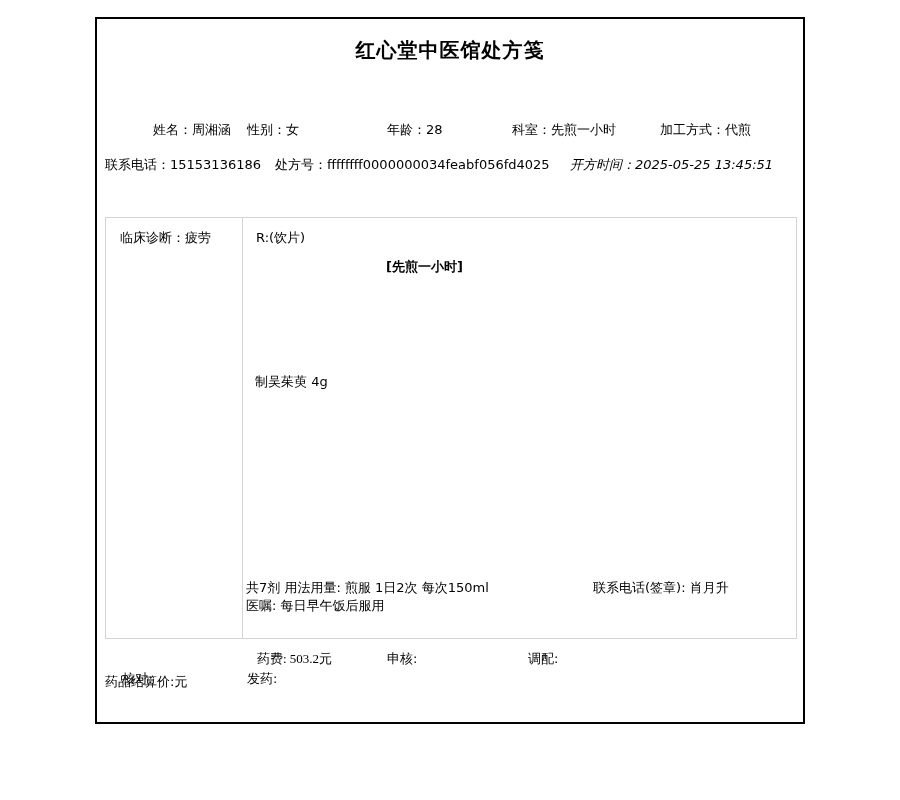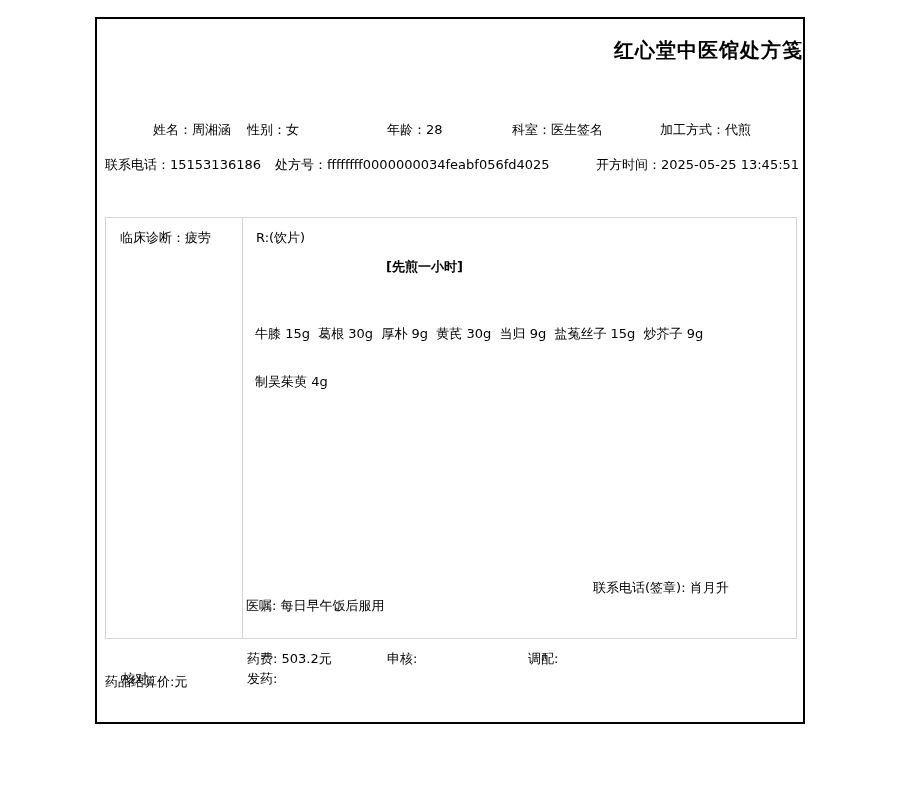--- a/index.html
+++ b/index.html
@@ -14,21 +14,21 @@
     position: absolute;
     left: 95px; top: 17px;
     width: 710px; height: 707px;
     border: 2px solid #000000;
     background: #ffffff;
   }
   .abs { position: absolute; white-space: pre; }
   .page-title {
     position: absolute;
     left: 0; right: 0; top: 18px;
-    text-align: right;
+    text-align: center;
     font-size: 20px;
     font-weight: bold;
     letter-spacing: 1px;
   }
   .rx-box {
     position: absolute;
     left: 8px; top: 198px;
     width: 692px; height: 422px;
     border: 1px solid #d4d4d4;
     background: #ffffff;
@@ -45,43 +45,43 @@
 </head>
 <body>
 
 <div class="paper">
 
   <div class="page-title">红心堂中医馆处方笺</div>
 
   <span class="abs" style="left:8px;   top:102px;margin-left:48px;">姓名：周湘涵</span>
   <span class="abs" style="left:150px; top:102px;">性别：女</span>
   <span class="abs" style="left:290px; top:102px;">年龄：28</span>
-  <span class="abs" style="left:415px; top:102px;">科室：医生签名</span>
+  <span class="abs" style="left:415px; top:102px;">科室：先煎一小时</span>
   <span class="abs" style="left:563px; top:102px;">加工方式：代煎</span>
 
   <span class="abs" style="left:8px;   top:137px;">联系电话：15153136186</span>
   <span class="abs" style="left:178px; top:137px;">处方号：ffffffff0000000034feabf056fd4025</span>
-  <span class="abs" style="left:499px; top:137px;">开方时间：2025-05-25 13:45:51</span>
+  <span class="abs" style="left:473px; top:137px;font-style:italic;">开方时间：2025-05-25 13:45:51</span>
 
   <div class="rx-box">
     <div class="diag-cell">
       <span class="abs" style="left:14px; top:11px;">临床诊断：疲劳</span>
     </div>
 
     <span class="abs" style="left:150px; top:11px;">R:(饮片)</span>
     <span class="abs" style="left:280px; top:40px;font-weight:bold;">[先煎一小时]</span>
 
-    <span class="abs herb-line" style="left:149px; top:107px;">牛膝 15g  葛根 30g  厚朴 9g  黄芪 30g  当归 9g  盐菟丝子 15g  炒芥子 9g</span>
     <span class="abs herb-line" style="left:149px; top:155px;">制吴茱萸 4g</span>
 
+    <span class="abs" style="left:140px; top:361px;">共7剂 用法用量: 煎服 1日2次 每次150ml</span>
     <span class="abs" style="left:487px; top:361px;">联系电话(签章): 肖月升</span>
     <span class="abs" style="left:140px; top:379px;">医嘱: 每日早午饭后服用</span>
   </div>
 
   <span class="abs" style="left:8px;   top:654px;text-align:center;">药品结算价:元</span>
-  <span class="abs" style="left:150px; top:631px;">药费: 503.2元</span>
+  <span class="abs" style="left:160px; top:631px;font-family:Liberation Serif, serif;">药费: 503.2元</span>
   <span class="abs" style="left:290px; top:631px;">申核:</span>
   <span class="abs" style="left:431px; top:631px;">调配:</span>
 
   <span class="abs" style="left:25px;   top:651px;">核对:</span>
   <span class="abs" style="left:150px; top:651px;">发药:</span>
 
 </div>
 
 </body></html>

